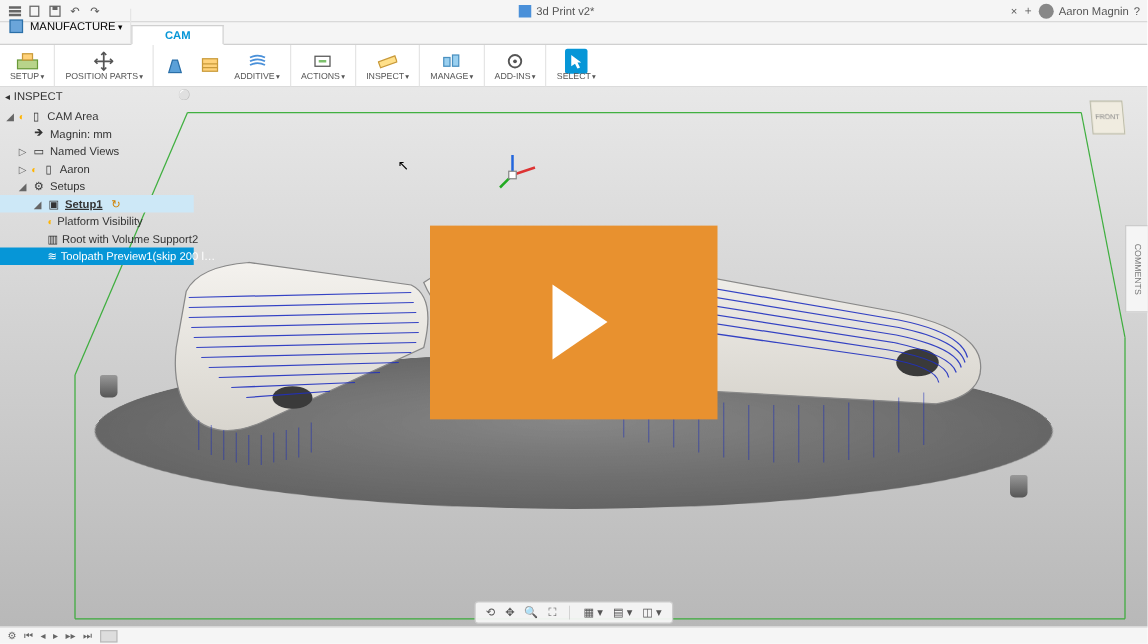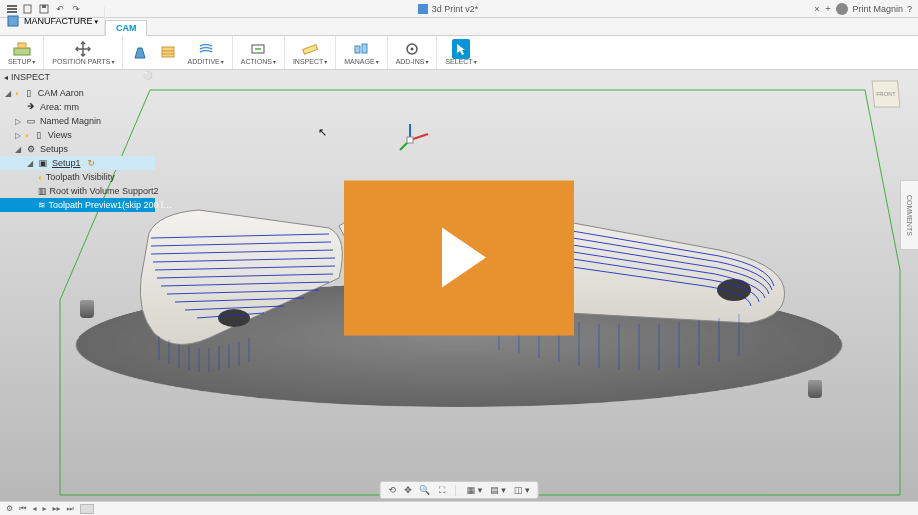--- a/index.html
+++ b/index.html
@@ -9,21 +9,21 @@
 .titlebar { height: 18px; display: flex; align-items: center; border-bottom: 1px solid #d0d0d0; background: #f5f5f5; font-size: 9px; color: #555; }
 .titlebar .qat { display: flex; gap: 4px; padding: 0 6px; }
 .titlebar .qat span { width: 12px; height: 12px; display: inline-flex; align-items: center; justify-content: center; }
 .titlebar .doc-title { flex: 1; text-align: center; display: flex; align-items: flex-end; justify-content: center; gap: 4px; }
 .titlebar .doc-title .cube { width: 10px; height: 10px; background: #4a90d9; display: inline-block; }
 .titlebar .user-area { display: flex; align-items: center; gap: 4px; padding: 0 6px; }
 .titlebar .avatar { width: 12px; height: 12px; border-radius: 50%; background: #888; }
 
 
 .tabstrip { height: 18px; display: flex; align-items: flex-end; background: #f5f5f5; border-bottom: 1px solid #d0d0d0; padding-left: 0; }
-.tabstrip .tab { height: 16px; padding: 0 10px; font-size: 9px; display: flex; align-items: center; color: #555; border: 1px solid transparent; position: relative; }
+.tabstrip .tab { height: 16px; padding: 0 26px; font-size: 9px; display: flex; align-items: center; color: #555; border: 1px solid transparent; position: relative; }
 .tabstrip .tab.active { background: #fff; border: 1px solid #d0d0d0; border-bottom: 1px solid #fff; margin-bottom: -1px; color: #0696d7; font-weight: 600; }
 
 
 .ribbon { height: 34px; background: #fff; border-bottom: 1px solid #d0d0d0; display: flex; align-items: stretch; font-size: 8px; color: #555; }
 .ribbon-group { display: flex; align-items: center; padding: 0 6px; border-right: 1px solid #e5e5e5; gap: 6px; }
 .ribbon-group:last-child { border-right: none; }
 .ribbon-btn { display: flex; flex-direction: column; align-items: center; justify-content: center; gap: 1px; cursor: pointer; padding: 1px 2px; }
 .ribbon-btn .ico { width: 18px; height: 16px; display: flex; align-items: center; justify-content: center; }
 .ribbon-btn .lbl { font-size: 7px; line-height: 1; white-space: nowrap; display: flex; align-items: center; gap: 1px; }
 .ribbon-btn .lbl .caret::after { content: '▾'; font-size: 6px; }
@@ -111,21 +111,21 @@
     <span>↷</span>
   </div>
   <div class="doc-title">
     <span class="cube"></span>
     <span>3d Print v2*</span>
   </div>
   <div class="user-area">
     <span>×</span>
     <span>＋</span>
     <span class="avatar"></span>
-    <span>Print Magnin</span>
+    <span>Aaron Magnin</span>
     <span>?</span>
   </div>
 </div>
 
 <div class="tabstrip">
   <div class="ws-combo">
     <svg width="14" height="14">
         <rect x="2" y="2" width="10" height="10" fill="#6aa5da" stroke="#2a6fa8"></rect>
       </svg>
     <span>MANUFACTURE</span>
@@ -393,52 +393,52 @@
     <span class="arrow">◂</span>
     <span>INSPECT</span>
     <span class="bulb" style="margin-left:auto;"></span>
     <span class="eye-off">⚪</span>
   </div>
   <div class="tree">
     <div class="tree-row">
       <span class="exp">◢</span>
       <span class="bulb">◐</span>
       <span class="ico-slot">▯</span>
-      <span>CAM Aaron</span>
+      <span>CAM Area</span>
     </div>
     <div class="tree-row depth1">
       <span class="exp"></span>
       <span class="ico-slot">🡺</span>
-      <span>Area: mm</span>
+      <span>Magnin: mm</span>
     </div>
     <div class="tree-row depth1">
       <span class="exp">▷</span>
       <span class="ico-slot">▭</span>
-      <span>Named Magnin</span>
+      <span>Named Views</span>
     </div>
     <div class="tree-row depth1">
       <span class="exp">▷</span>
       <span class="bulb">◐</span>
       <span class="ico-slot">▯</span>
-      <span>Views</span>
+      <span>Aaron</span>
     </div>
     <div class="tree-row depth1">
       <span class="exp">◢</span>
       <span class="ico-slot">⚙</span>
       <span style="">Setups</span>
     </div>
     <div class="tree-row depth2 hover">
       <span class="exp">◢</span>
       <span class="ico-slot">▣</span>
-      <span style="text-decoration:underline;">Setup1</span>
+      <span style="text-decoration:underline;font-weight:bold;">Setup1</span>
       <span style="margin-left:4px; color:#d08000;">↻</span>
     </div>
     <div class="tree-row depth3">
       <span class="bulb">◐</span>
-      <span>Toolpath Visibility</span>
+      <span>Platform Visibility</span>
     </div>
     <div class="tree-row depth3">
       <span class="ico-slot">▥</span>
       <span>Root with Volume Support2</span>
     </div>
     <div class="tree-row depth3 selected">
       <span class="ico-slot">≋</span>
       <span>Toolpath Preview1(skip 200 l…</span>
     </div>
   </div>

